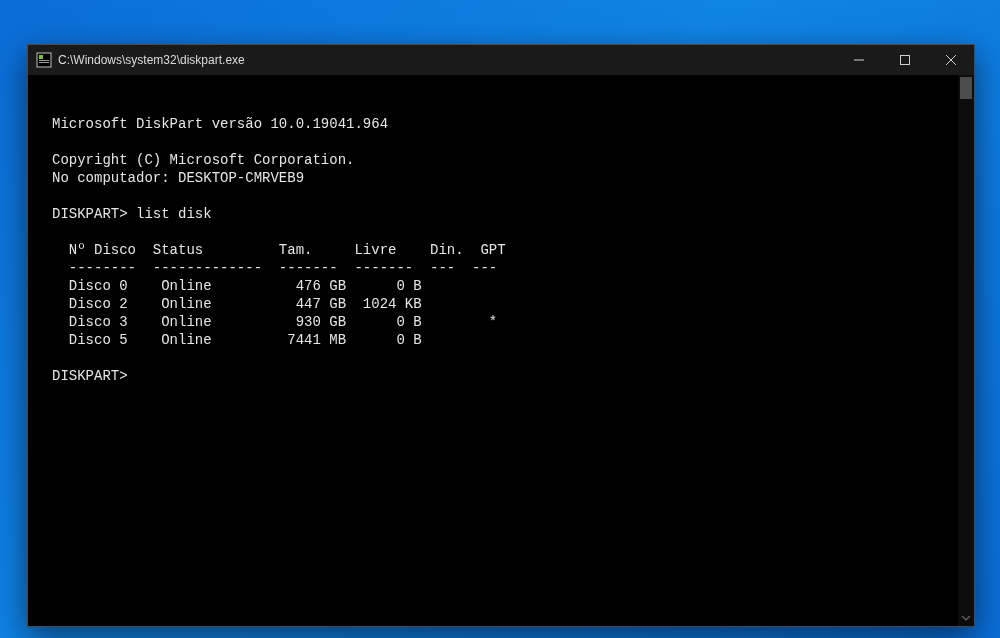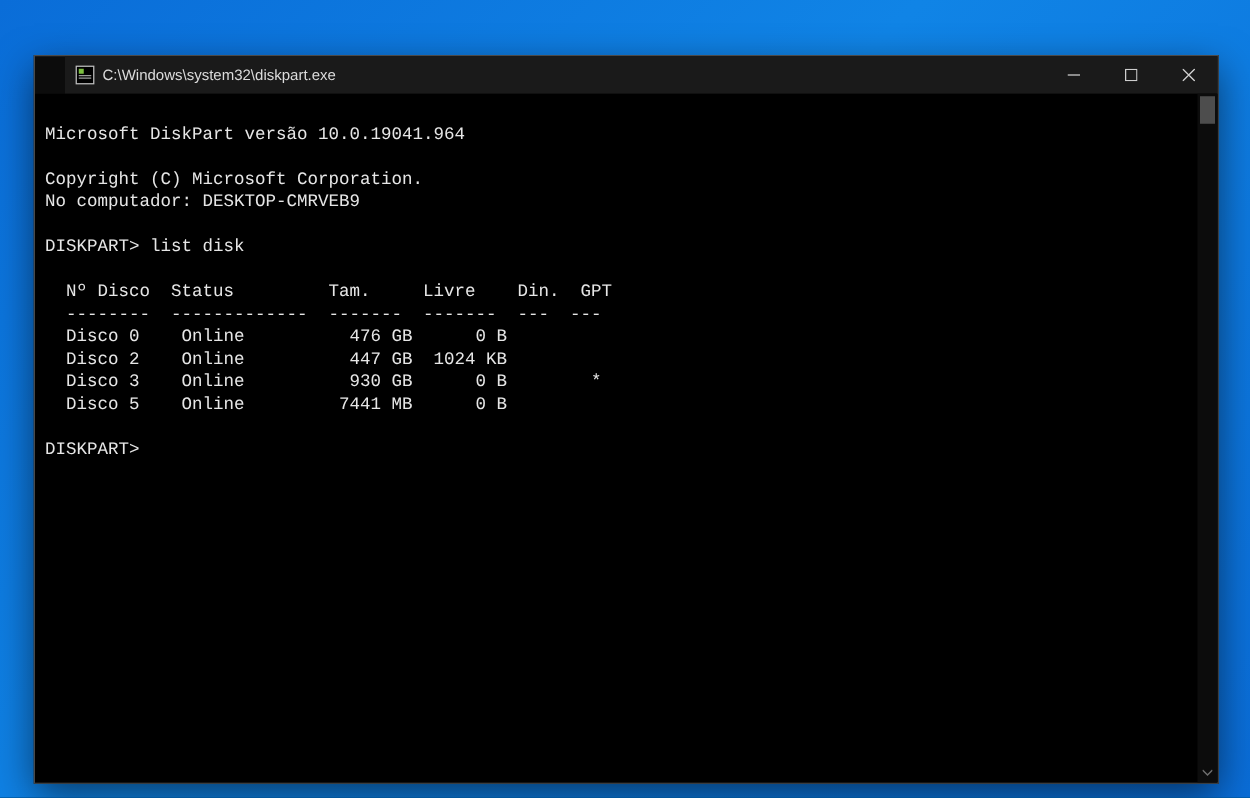--- a/index.html
+++ b/index.html
@@ -38,21 +38,20 @@
     flex-direction: column;
   }
   .titlebar {
     height: 30px;
     background: #1a1a1a;
     display: flex;
     align-items: center;
     color: #cfcfcf;
     font-size: 12px;
     user-select: none;
-    margin-left: 24px;
   }
   .titlebar-icon {
     width: 16px;
     height: 16px;
     margin: 0 6px 0 8px;
     display: inline-block;
     position: relative;
     flex: 0 0 auto;
   }
   .titlebar-icon svg { width: 16px; height: 16px; display:block; }
@@ -109,21 +108,21 @@
     height: 16px;
     display:flex;
     align-items:center;
     justify-content:center;
     color:#6e6e6e;
   }
   .scrollbar .arrow.down { bottom: 0; }
   .scrollbar .arrow svg{ width:8px; height:8px; }
 
   pre.console {
-    margin: 0;
+    margin: 16px;
     white-space: pre;
     font-family: Consolas, "Courier New", monospace;
   }
 </style>
 </head>
 <body>
 
 <div class="desktop">
   <div class="window">
     <div class="titlebar">

